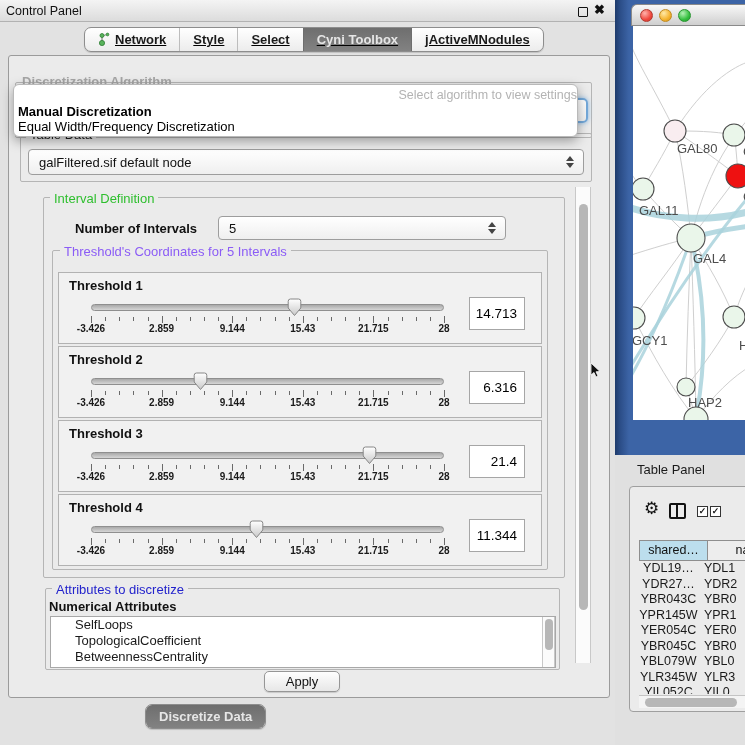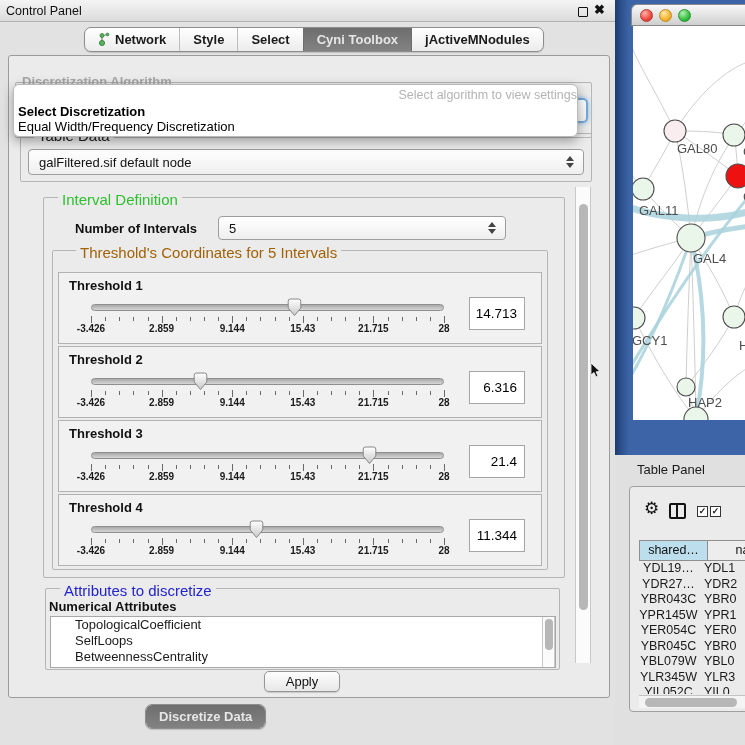--- a/index.html
+++ b/index.html
@@ -22,21 +22,21 @@
     color:#1a1a1a; border-left:1px solid #bdbdbd; white-space:nowrap; }
   .seg:first-child { border-left:none; }
   .seg.selected { background:linear-gradient(#6e6e6e,#828282); color:#e6e6e6; border-left-color:#6e6e6e; }
   .seg.selected + .seg { border-left-color:#6e6e6e; }
 
   
   .content-panel { left:8px; top:55px; width:602px; height:643px; background:#ebebeb;
     border:1px solid #9b9b9b; border-radius:3px; }
 
   .groupbox { position:absolute; border:1px solid #b5b5b5; border-radius:2px; }
-  .grouplabel { position:absolute; font-size:15px; background:#ebebeb; padding:0 4px; white-space:nowrap;margin-left:8px; }
+  .grouplabel { position:absolute; font-size:13px; background:#ebebeb; padding:0 4px; white-space:nowrap; }
 
   
   .combo { position:absolute; background:linear-gradient(#ffffff,#efefef); border:1px solid #9d9d9d;
     border-radius:4px; font-size:13px; color:#111; display:flex; align-items:center; padding-left:10px; }
   .spinner { position:absolute; right:9px; top:50%; transform:translateY(-50%); display:flex; flex-direction:column; gap:2px; }
   .spinner .up   { width:0; height:0; border-left:4px solid transparent; border-right:4px solid transparent; border-bottom:5px solid #444; }
   .spinner .down { width:0; height:0; border-left:4px solid transparent; border-right:4px solid transparent; border-top:5px solid #444; }
 
   
   .popup { left:13px; top:84px; width:565px; height:53px; background:#fff; border:1px solid #b9b9b9;
@@ -109,21 +109,21 @@
 <body>
 
 <div id="app">
 
   <div class="abs titlebar">
     <span class="title">Control Panel</span>
     <span class="float-btn"></span>
     <span class="close-btn">✖</span>
   </div>
 
-  <div class="abs segbar" style="left:84px; top:27px;" id="top-tabs">
+  <div class="abs segbar" style="left:84px; top:27px;text-decoration:underline;" id="top-tabs">
       <div class="seg">
         <svg width="12" height="15" viewBox="0 0 12 15">
           <line x1="4" y1="4" x2="4" y2="11" stroke="#8a8a8a" stroke-width="1.3"></line>
           <line x1="4" y1="4" x2="9" y2="2.5" stroke="#8a8a8a" stroke-width="1"></line>
           <circle cx="4" cy="3.5" r="2" fill="#59b35c" stroke="#2f7d33" stroke-width="0.8"></circle>
           <circle cx="9.5" cy="2.5" r="1.4" fill="#59b35c" stroke="#2f7d33" stroke-width="0.7"></circle>
           <circle cx="4" cy="11" r="2.6" fill="#59b35c" stroke="#2f7d33" stroke-width="0.8"></circle>
         </svg>
         <span>Network</span>
       </div>
@@ -142,21 +142,21 @@
     </div>
 
   <div class="abs content-panel"></div>
 
   <div class="abs groupbox" style="left:15px; top:82px; width:577px; height:56px;"></div>
   <div class="abs algo-title-ghost">Discretization Algorithm</div>
   <div class="abs algo-combo-ghost"></div>
 
   <div class="abs popup">
     <div class="placeholder">Select algorithm to view settings</div>
-    <div class="opt1">Select Discretization</div>
+    <div class="opt1">Manual Discretization</div>
     <div class="opt2">Equal Width/Frequency Discretization</div>
   </div>
 
   <div class="abs groupbox" style="left:20px; top:133px; width:572px; height:49px;"></div>
   <div class="abs grouplabel" style="left:26px; top:127px; color:#222;">Table Data</div>
   <div class="combo" style="left:28px; top:149px; width:556px; height:26px;">
     <span>galFiltered.sif default node</span>
     <span class="spinner">
         <span class="up"></span>
         <span class="down"></span>
@@ -173,21 +173,21 @@
   <div class="abs" style="left:75px; top:221px; font-size:13px; font-weight:bold; color:#111;">Number of Intervals</div>
   <div class="combo" style="left:218px; top:216px; width:288px; height:24px;">
     <span>5</span>
     <span class="spinner">
         <span class="up"></span>
         <span class="down"></span>
       </span>
   </div>
 
   <div class="abs groupbox" style="left:52px; top:250px; width:496px; height:320px;"></div>
-  <div class="abs grouplabel" style="left:68px; top:244px; color:#a16207;">Threshold's Coordinates for 5 Intervals</div>
+  <div class="abs grouplabel" style="left:60px; top:244px; color:#8b5cf6;">Threshold's Coordinates for 5 Intervals</div>
   <div id="thresholds-container">
       <div class="thr-box" style="top: 272px;">
         <div class="thr-label">Threshold 1</div>
         <div class="thr-track"></div>
         <div class="tick" style="left:32.0px; top:43px; height:7px;"></div>
         <div class="tick" style="left:46.1px; top:44px; height:4px;"></div>
         <div class="tick" style="left:60.2px; top:44px; height:4px;"></div>
         <div class="tick" style="left:74.4px; top:44px; height:4px;"></div>
         <div class="tick" style="left:88.5px; top:44px; height:4px;"></div>
         <div class="tick" style="left:102.6px; top:43px; height:7px;"></div>
@@ -365,22 +365,22 @@
           <path d="M3.5,1 H11.5 Q13.8,1 13.8,3.3 V10 L7.5,17.5 L1.2,10 V3.3 Q1.2,1 3.5,1 Z" fill="url(#hg3)" stroke="#878787" stroke-width="1"></path>
         </svg>
         <div class="thr-value">11.344</div>
       </div>
     </div>
 
   <div class="abs groupbox" style="left:45px; top:588px; width:515px; height:82px;"></div>
   <div class="abs grouplabel" style="left:52px; top:582px; color:#2323cc;">Attributes to discretize</div>
   <div class="abs" style="left:49px; top:599px; font-size:13px; font-weight:bold; color:#111;">Numerical Attributes</div>
   <div class="abs attr-list" id="attr-list">
+      <div class="attr-item">SelfLoops</div>
       <div class="attr-item">TopologicalCoefficient</div>
-      <div class="attr-item">SelfLoops</div>
       <div class="attr-item">BetweennessCentrality</div>
     </div>
   <div class="abs vtrack" style="left:542px; top:617px; width:13px; height:50px;">
     <div class="thumb" style="position:absolute; left:2px; top:2px; width:8px; height:31px;"></div>
   </div>
 
   <div class="abs apply-btn">Apply</div>
 
   <div class="abs segbar" style="left:145px; top:704px;" id="bottom-tabs">
       <div class="seg selected">

